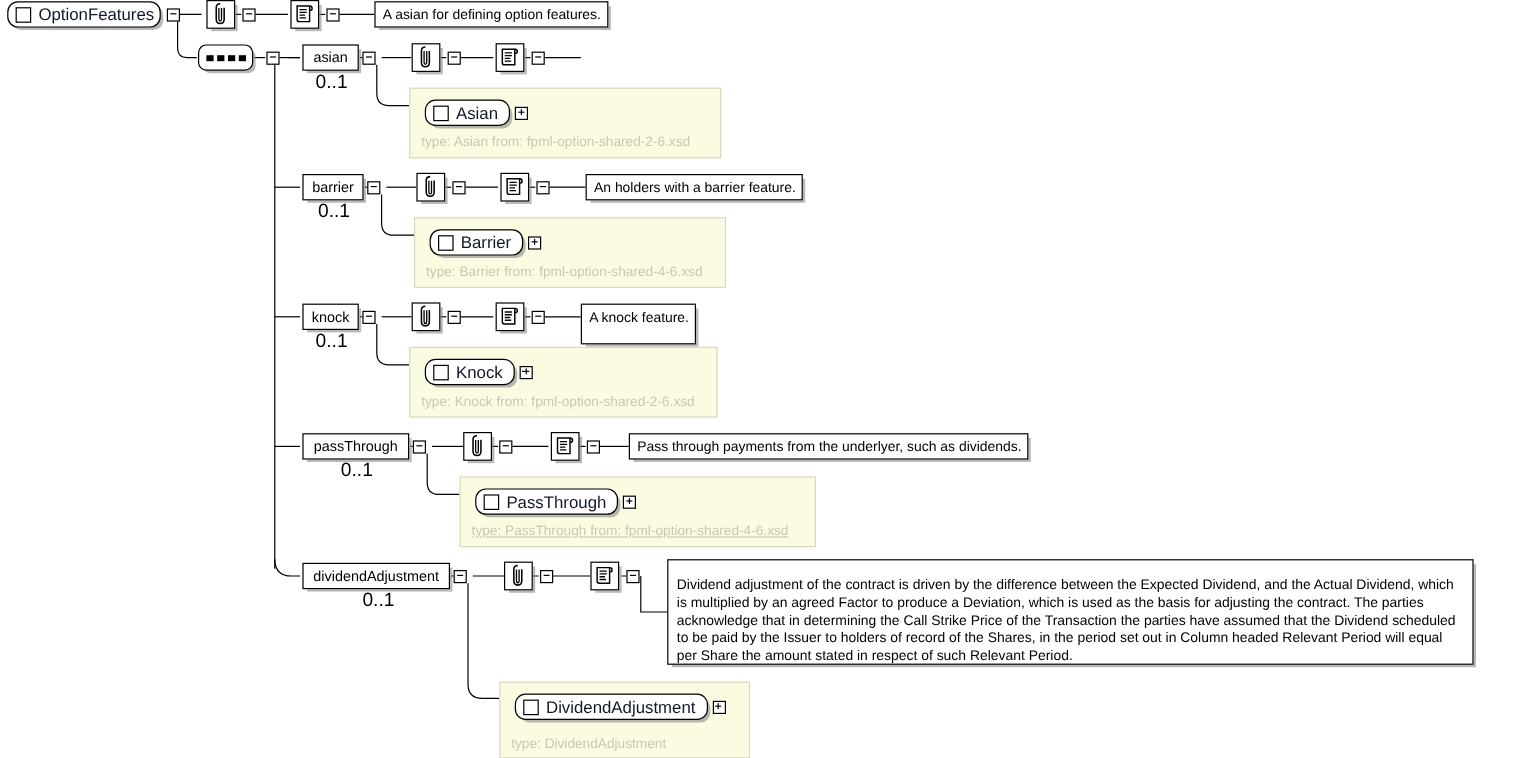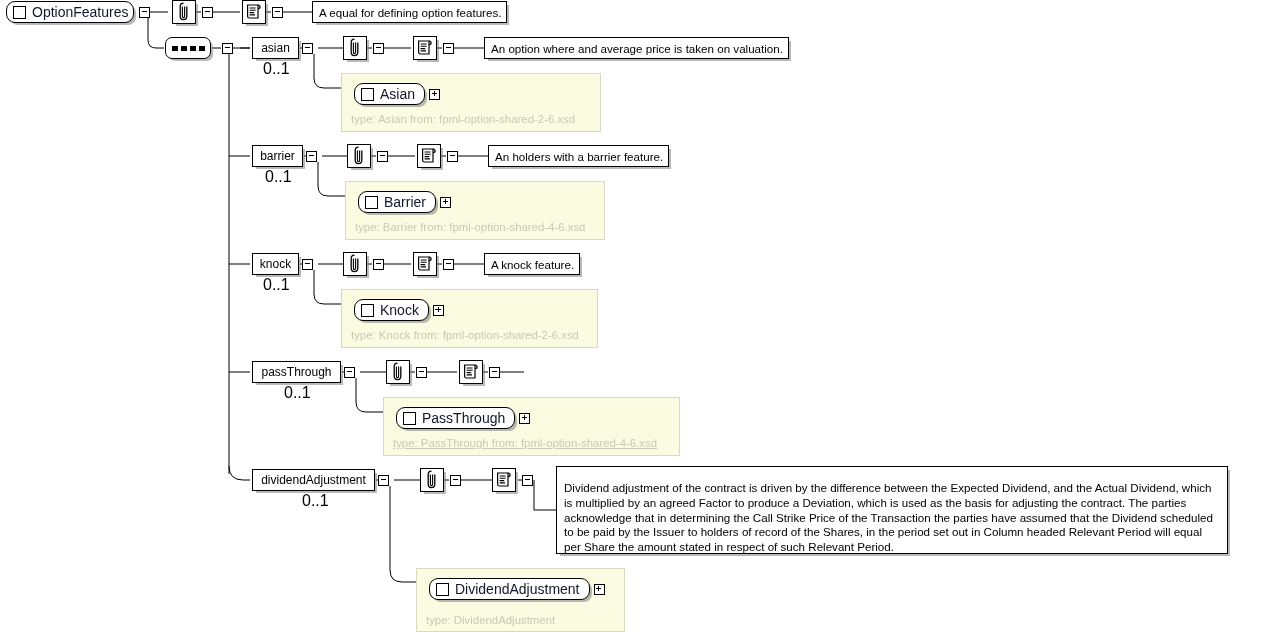--- a/index.html
+++ b/index.html
@@ -262,21 +262,21 @@
 
   <div class="iconbox" style="left:242px; top:0px;">
     <svg width="21" height="21" viewBox="0 0 21 21" aria-hidden="true">
       <path d="M4.6 4.0 L15.0 4.0 L15.0 17.0 L6.4 17.0 C5.2 17.0 4.6 16.2 4.6 15.2 Z" fill="#ffffff" stroke="#000000" stroke-width="1.2"></path>
       <path d="M15.0 4.0 C16.6 4.0 17.1 5.0 17.1 6.0 C17.1 7.0 16.4 7.6 15.0 7.6" fill="none" stroke="#000000" stroke-width="1.2"></path>
       <path d="M6.6 7.0 H12.6 M6.6 9.3 H12.6 M6.6 11.6 H11.2 M6.6 13.9 H12.0" stroke="#000000" stroke-width="1.1"></path>
     </svg>
   </div>
   <div class="tog" style="left:272px; top:6.5px;"></div>
 
-  <div class="annbox" style="left:312px; top:1px; height:22px; line-height:18px;">A equal for defining option features.</div>
+  <div class="annbox" style="left:312px; top:1px; height:22px; line-height:18px;">A asian for defining option features.</div>
 
   <div class="seqnode" style="left:165px; top:37px;">
     <i></i>
     <i></i>
     <i></i>
     <i></i>
   </div>
   <div class="tog" style="left:222px; top:42.5px;"></div>
 
   <div class="elembox" style="left:252px; top:37px; width:47px;">asian</div>
@@ -293,21 +293,20 @@
 
   <div class="iconbox" style="left:413px; top:36px;">
     <svg width="21" height="21" viewBox="0 0 21 21" aria-hidden="true">
       <path d="M4.6 4.0 L15.0 4.0 L15.0 17.0 L6.4 17.0 C5.2 17.0 4.6 16.2 4.6 15.2 Z" fill="#ffffff" stroke="#000000" stroke-width="1.2"></path>
       <path d="M15.0 4.0 C16.6 4.0 17.1 5.0 17.1 6.0 C17.1 7.0 16.4 7.6 15.0 7.6" fill="none" stroke="#000000" stroke-width="1.2"></path>
       <path d="M6.6 7.0 H12.6 M6.6 9.3 H12.6 M6.6 11.6 H11.2 M6.6 13.9 H12.0" stroke="#000000" stroke-width="1.1"></path>
     </svg>
   </div>
   <div class="tog" style="left:443px; top:42.5px;"></div>
 
-  <div class="annbox" style="left:484px; top:37px; height:22px; line-height:18px;">An option where and average price is taken on valuation.</div>
 
   <div class="typepanel" style="left:341px; top:73px; width:260px; height:59px;">
     <div class="inner" style="left:12px; top:9px;">
       <div class="typenode" style="position:relative; left:0; top:0;">
         <span class="sq"></span>
         <span class="lbl">Asian</span>
       </div>
       <span class="tog plus inline"></span>
     </div>
     <div class="typecaption" style="left:9px; top:39px;">type: Asian from: fpml-option-shared-2-6.xsd</div>
@@ -361,21 +360,21 @@
 
   <div class="iconbox" style="left:413px; top:252px;">
     <svg width="21" height="21" viewBox="0 0 21 21" aria-hidden="true">
       <path d="M4.6 4.0 L15.0 4.0 L15.0 17.0 L6.4 17.0 C5.2 17.0 4.6 16.2 4.6 15.2 Z" fill="#ffffff" stroke="#000000" stroke-width="1.2"></path>
       <path d="M15.0 4.0 C16.6 4.0 17.1 5.0 17.1 6.0 C17.1 7.0 16.4 7.6 15.0 7.6" fill="none" stroke="#000000" stroke-width="1.2"></path>
       <path d="M6.6 7.0 H12.6 M6.6 9.3 H12.6 M6.6 11.6 H11.2 M6.6 13.9 H12.0" stroke="#000000" stroke-width="1.1"></path>
     </svg>
   </div>
   <div class="tog" style="left:443px; top:258.5px;"></div>
 
-  <div class="annbox" style="left:484px; top:253px; height:22px; line-height:18px;">A knock feature.</div>
+  <div class="annbox" style="left:484px; top:253px; height:34px; line-height:18px;">A knock feature.</div>
 
   <div class="typepanel" style="left:341px; top:289px; width:257px; height:59px;">
     <div class="inner" style="left:12px; top:9px;">
       <div class="typenode" style="position:relative; left:0; top:0;">
         <span class="sq"></span>
         <span class="lbl">Knock</span>
       </div>
       <span class="tog plus inline"></span>
     </div>
     <div class="typecaption" style="left:9px; top:39px;">type: Knock from: fpml-option-shared-2-6.xsd</div>
@@ -395,20 +394,21 @@
 
   <div class="iconbox" style="left:459px; top:360px;">
     <svg width="21" height="21" viewBox="0 0 21 21" aria-hidden="true">
       <path d="M4.6 4.0 L15.0 4.0 L15.0 17.0 L6.4 17.0 C5.2 17.0 4.6 16.2 4.6 15.2 Z" fill="#ffffff" stroke="#000000" stroke-width="1.2"></path>
       <path d="M15.0 4.0 C16.6 4.0 17.1 5.0 17.1 6.0 C17.1 7.0 16.4 7.6 15.0 7.6" fill="none" stroke="#000000" stroke-width="1.2"></path>
       <path d="M6.6 7.0 H12.6 M6.6 9.3 H12.6 M6.6 11.6 H11.2 M6.6 13.9 H12.0" stroke="#000000" stroke-width="1.1"></path>
     </svg>
   </div>
   <div class="tog" style="left:489px; top:366.5px;"></div>
 
+  <div class="annbox" style="left:524px; top:361px; height:22px; line-height:18px;">Pass through payments from the underlyer, such as dividends.</div>
 
   <div class="typepanel" style="left:383px; top:397px; width:297px; height:59px;">
     <div class="inner" style="left:12px; top:9px;">
       <div class="typenode" style="position:relative; left:0; top:0;">
         <span class="sq"></span>
         <span class="lbl">PassThrough</span>
       </div>
       <span class="tog plus inline"></span>
     </div>
     <div class="typecaption" style="left:9px; top:39px;text-decoration:underline;">type: PassThrough from: fpml-option-shared-4-6.xsd</div>

